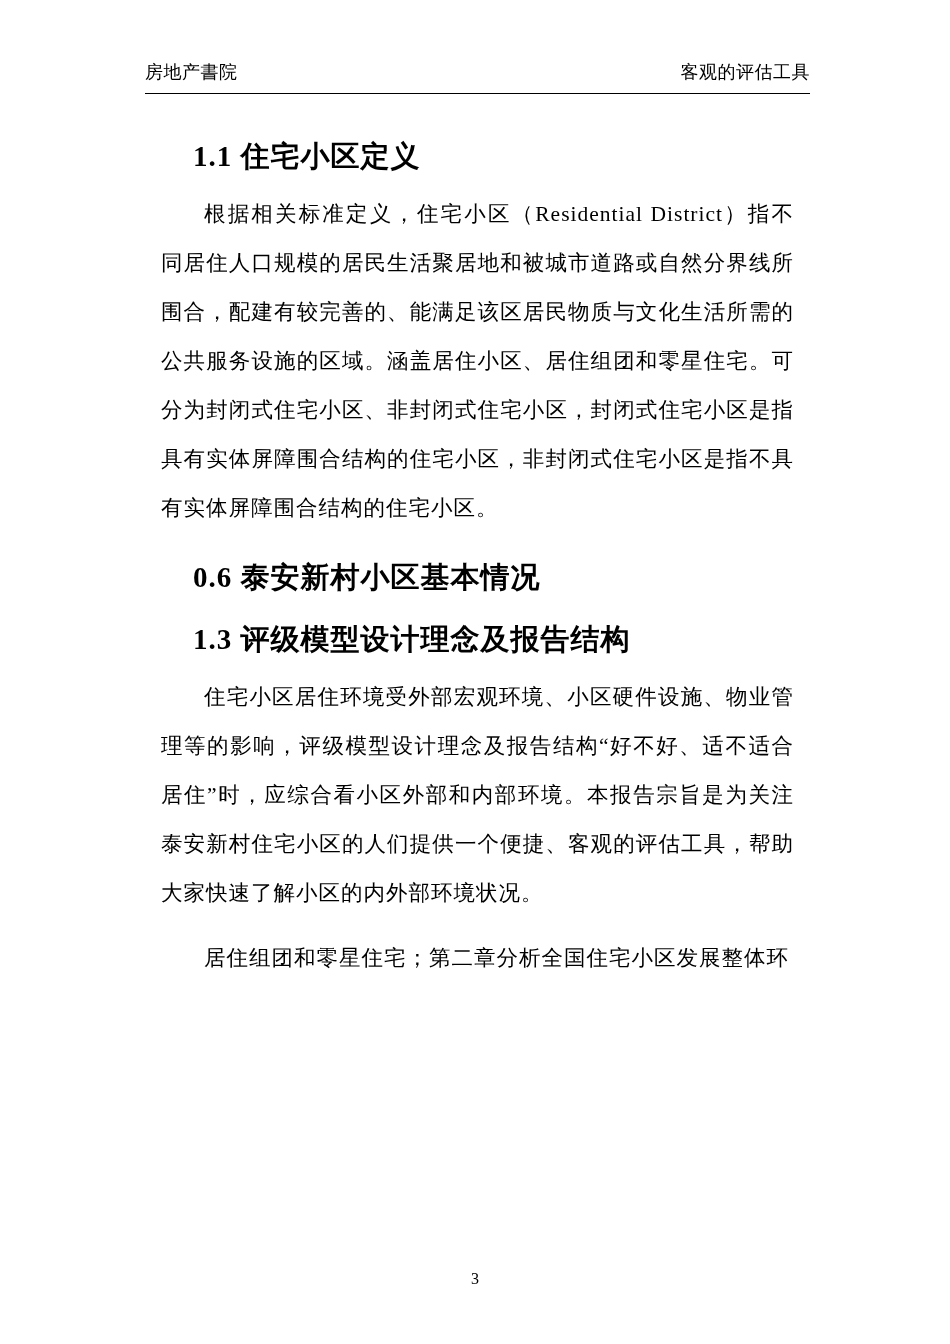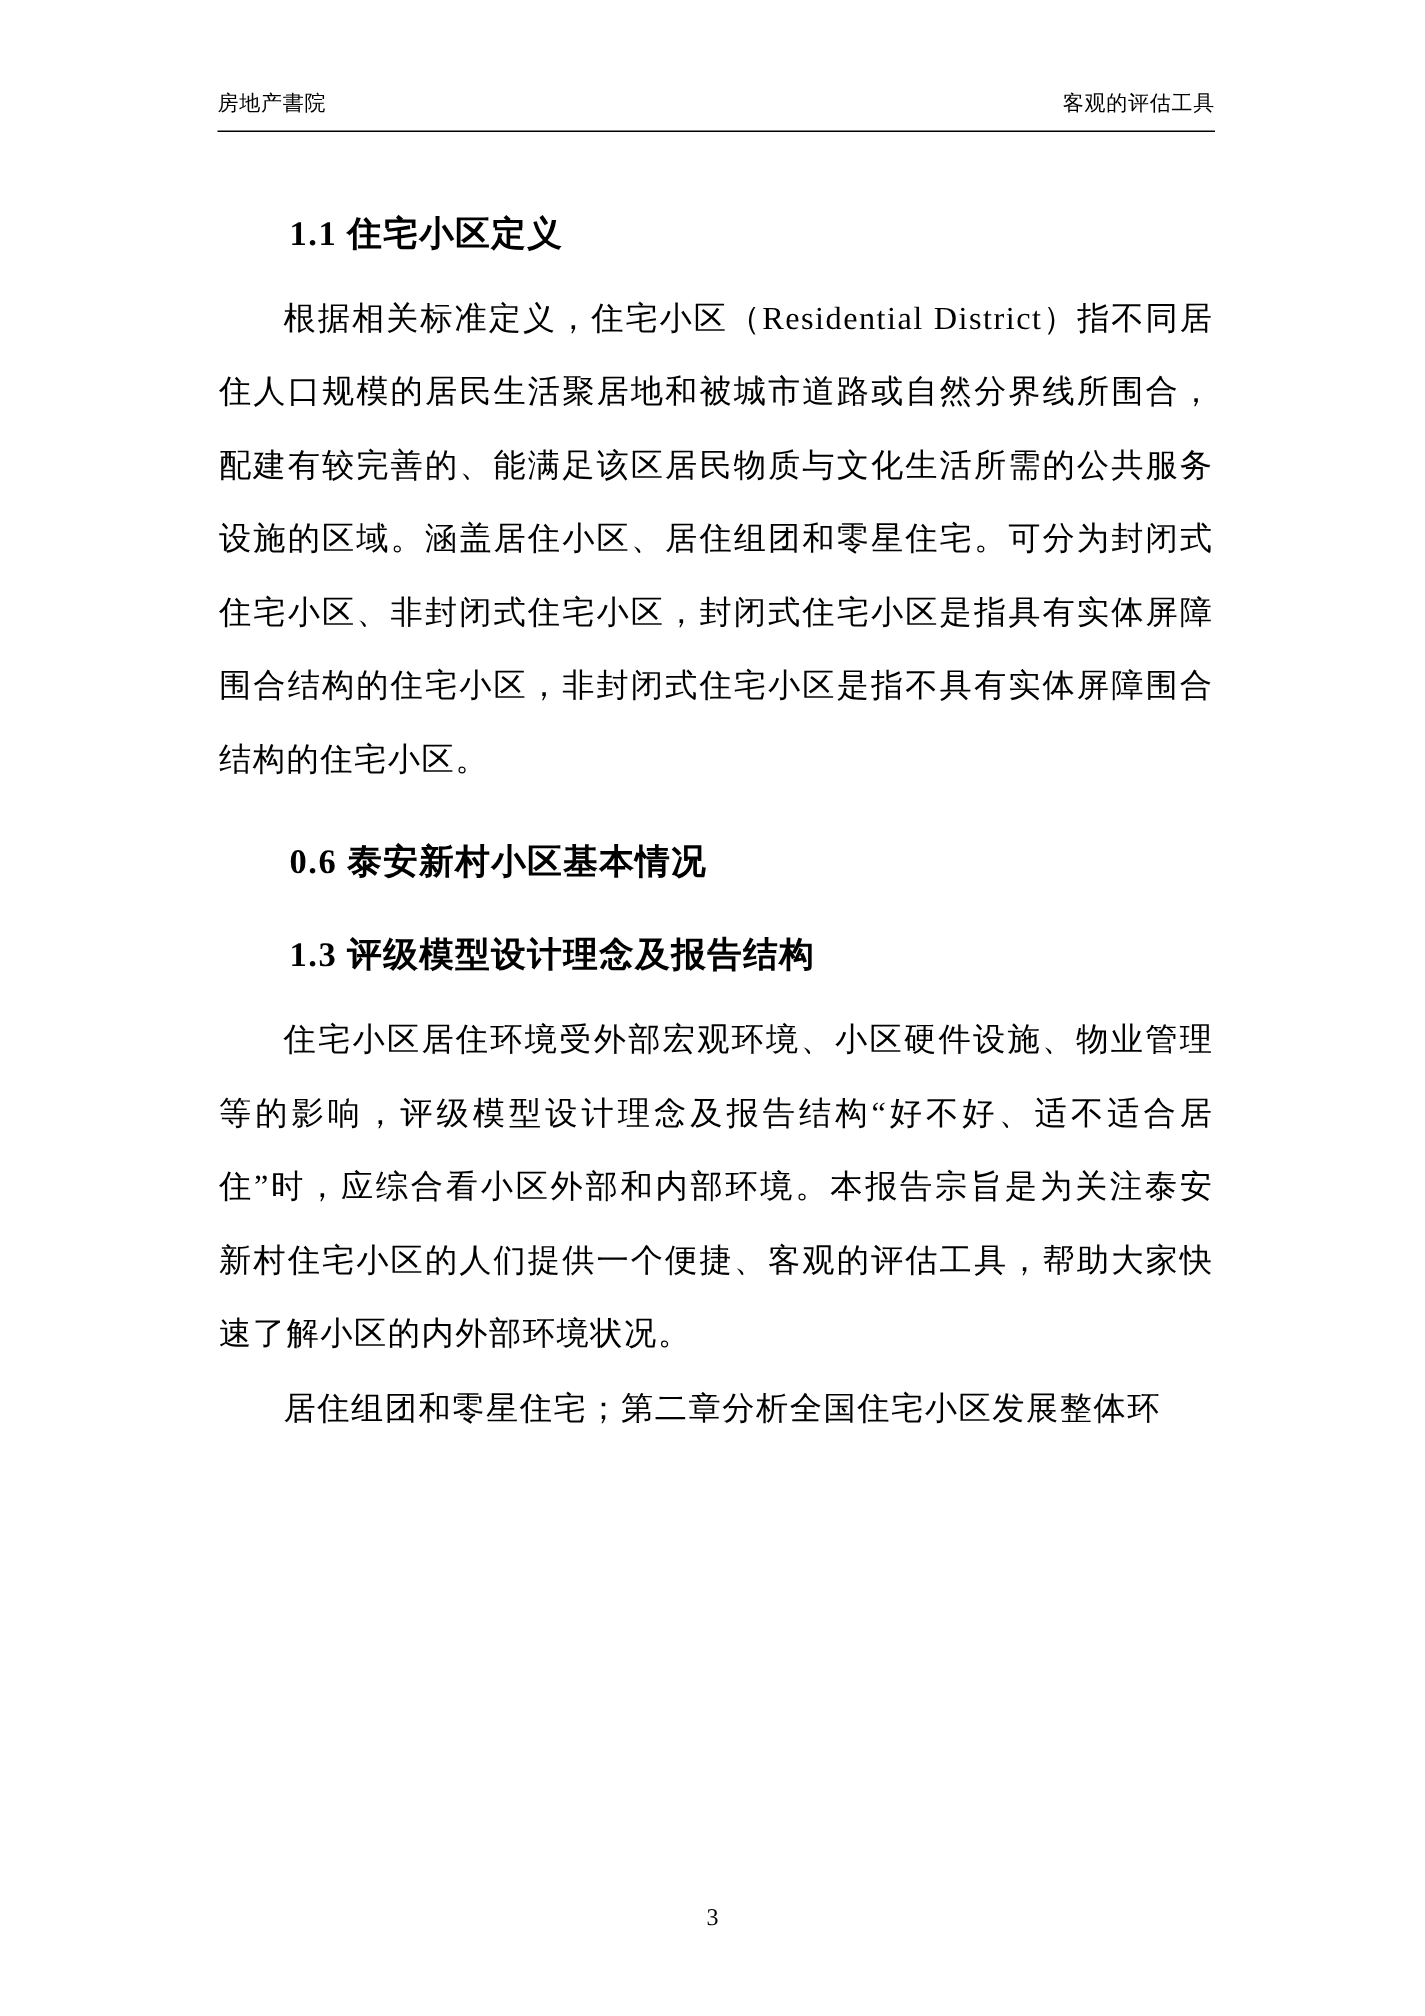--- a/index.html
+++ b/index.html
@@ -16,52 +16,52 @@
     overflow: hidden;
   }
   .page-header {
     position: absolute;
     top: 60px;
     left: 145px;
     width: 665px;
     display: flex;
     justify-content: space-between;
     align-items: flex-end;
-    font-size: 14px;
+    font-size: 18px;
     letter-spacing: 0.5px;
     padding-bottom: 9px;
     border-bottom: 1px solid #000000;
   }
   .content {
     position: absolute;
     top: 112px;
     left: 145px;
     width: 665px;
   }
   h1.chapter-title {
     font-size: 27px;
     font-weight: bold;
     letter-spacing: 1px;
     margin: 10px 0 18px 48px;
     line-height: 40px;
   }
   h2.section-title {
-    font-size: 23px;
+    font-size: 29px;
     font-weight: bold;
     letter-spacing: 1px;
     margin: 26px 0 14px 48px;
     line-height: 36px;
   }
   p.body-para {
     font-size: 21.5px;
     line-height: 49px;
     text-align: justify;
     text-indent: 2em;
     letter-spacing: 1px;
-    margin: 1px;
+    margin: 16px;
   }
   .page-footer {
     position: absolute;
     bottom: 56px;
     left: 0;
     width: 100%;
     text-align: center;
     font-size: 16px;
   }
 </style>

